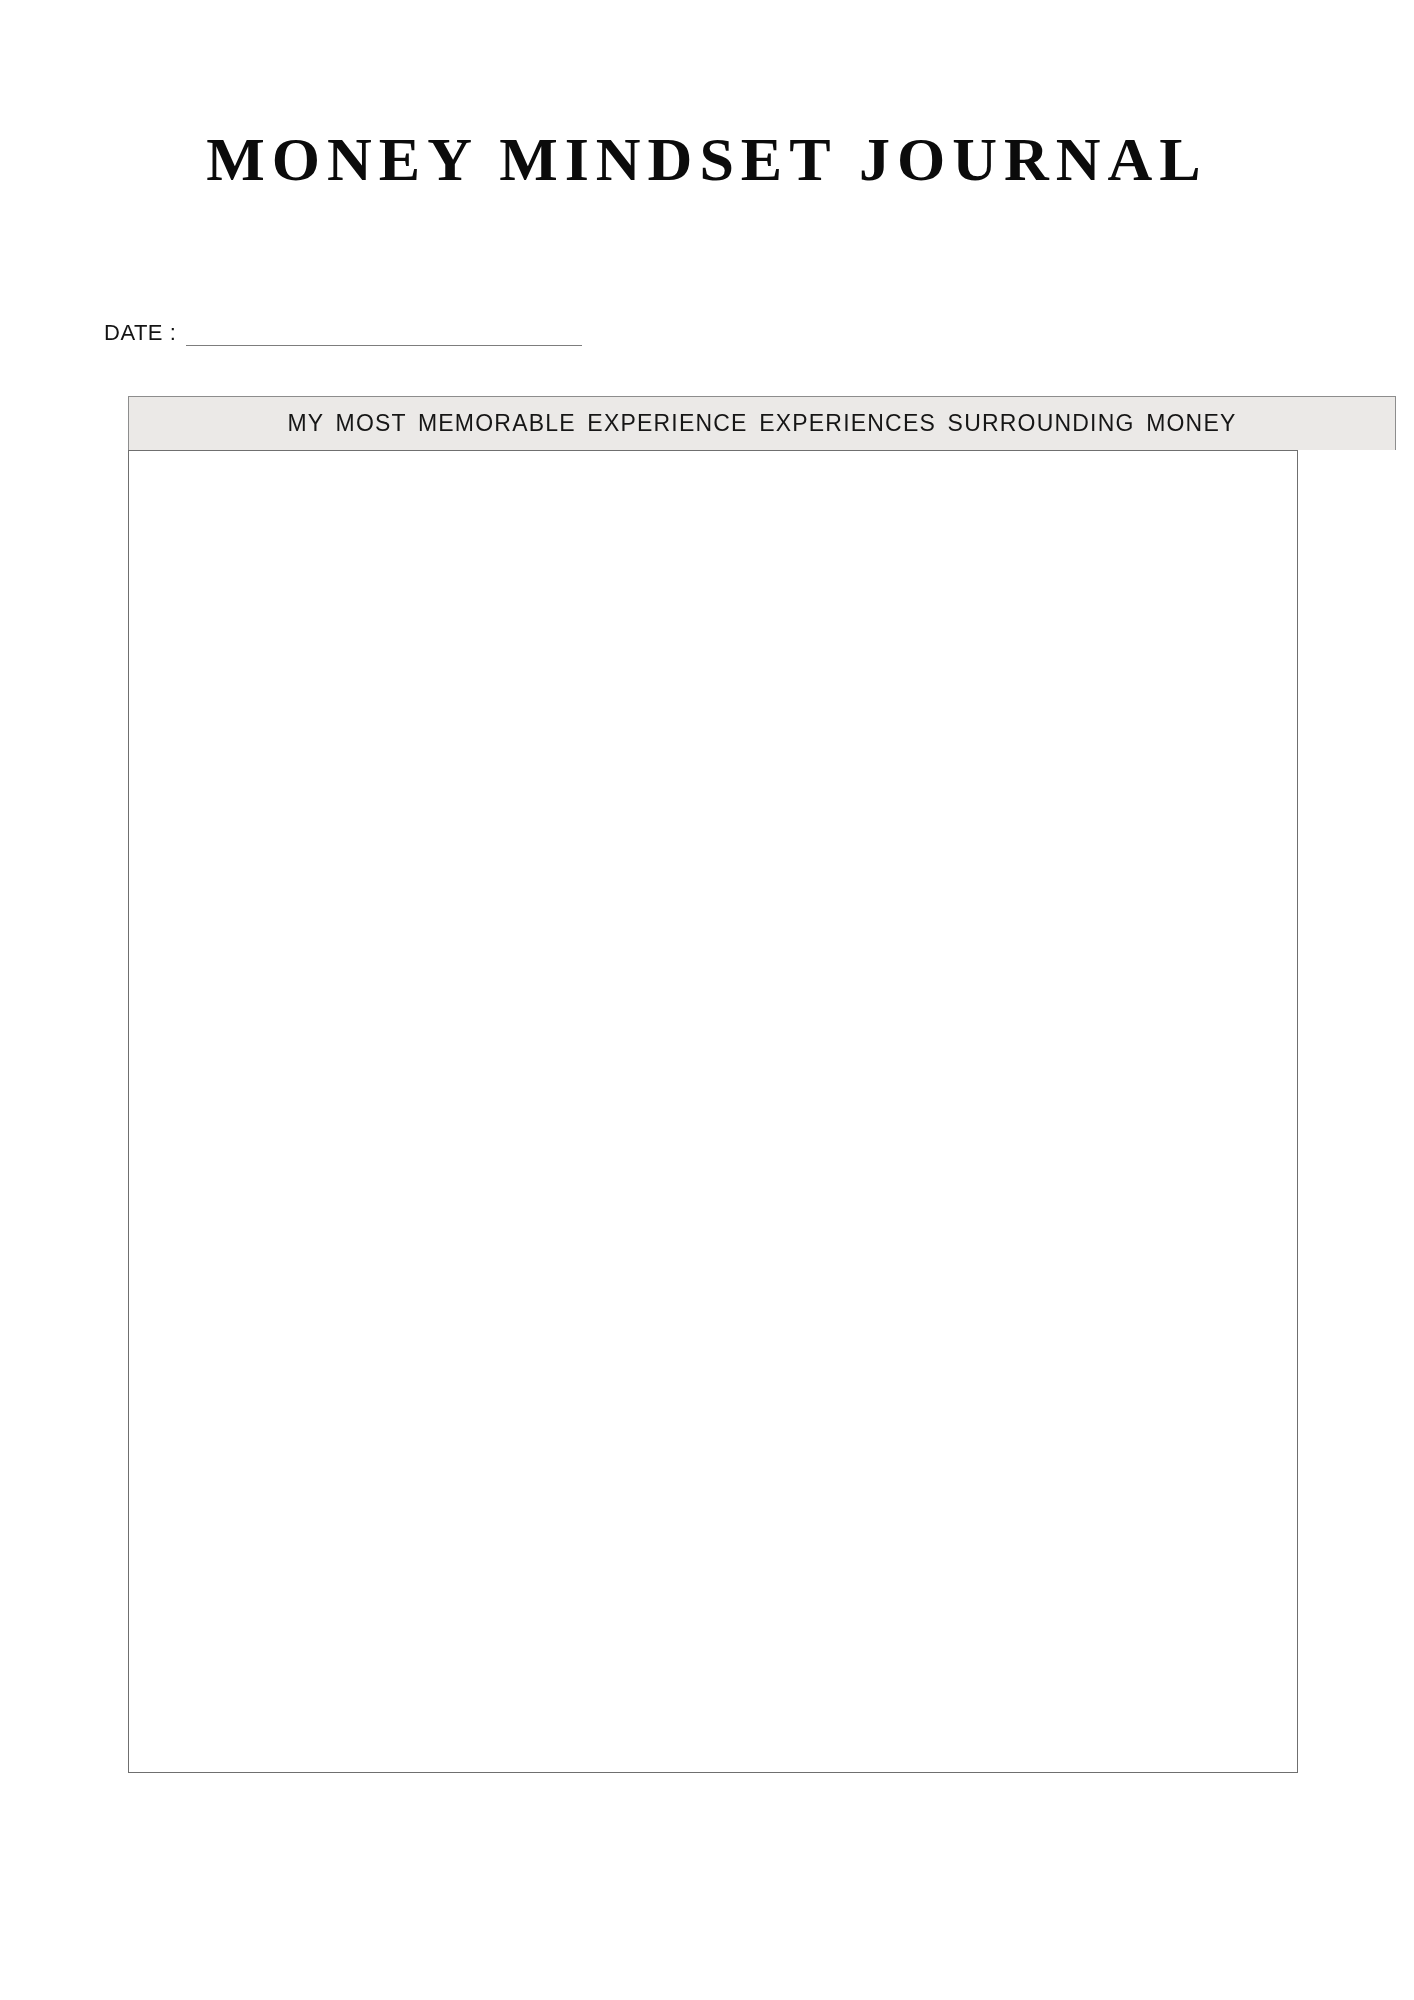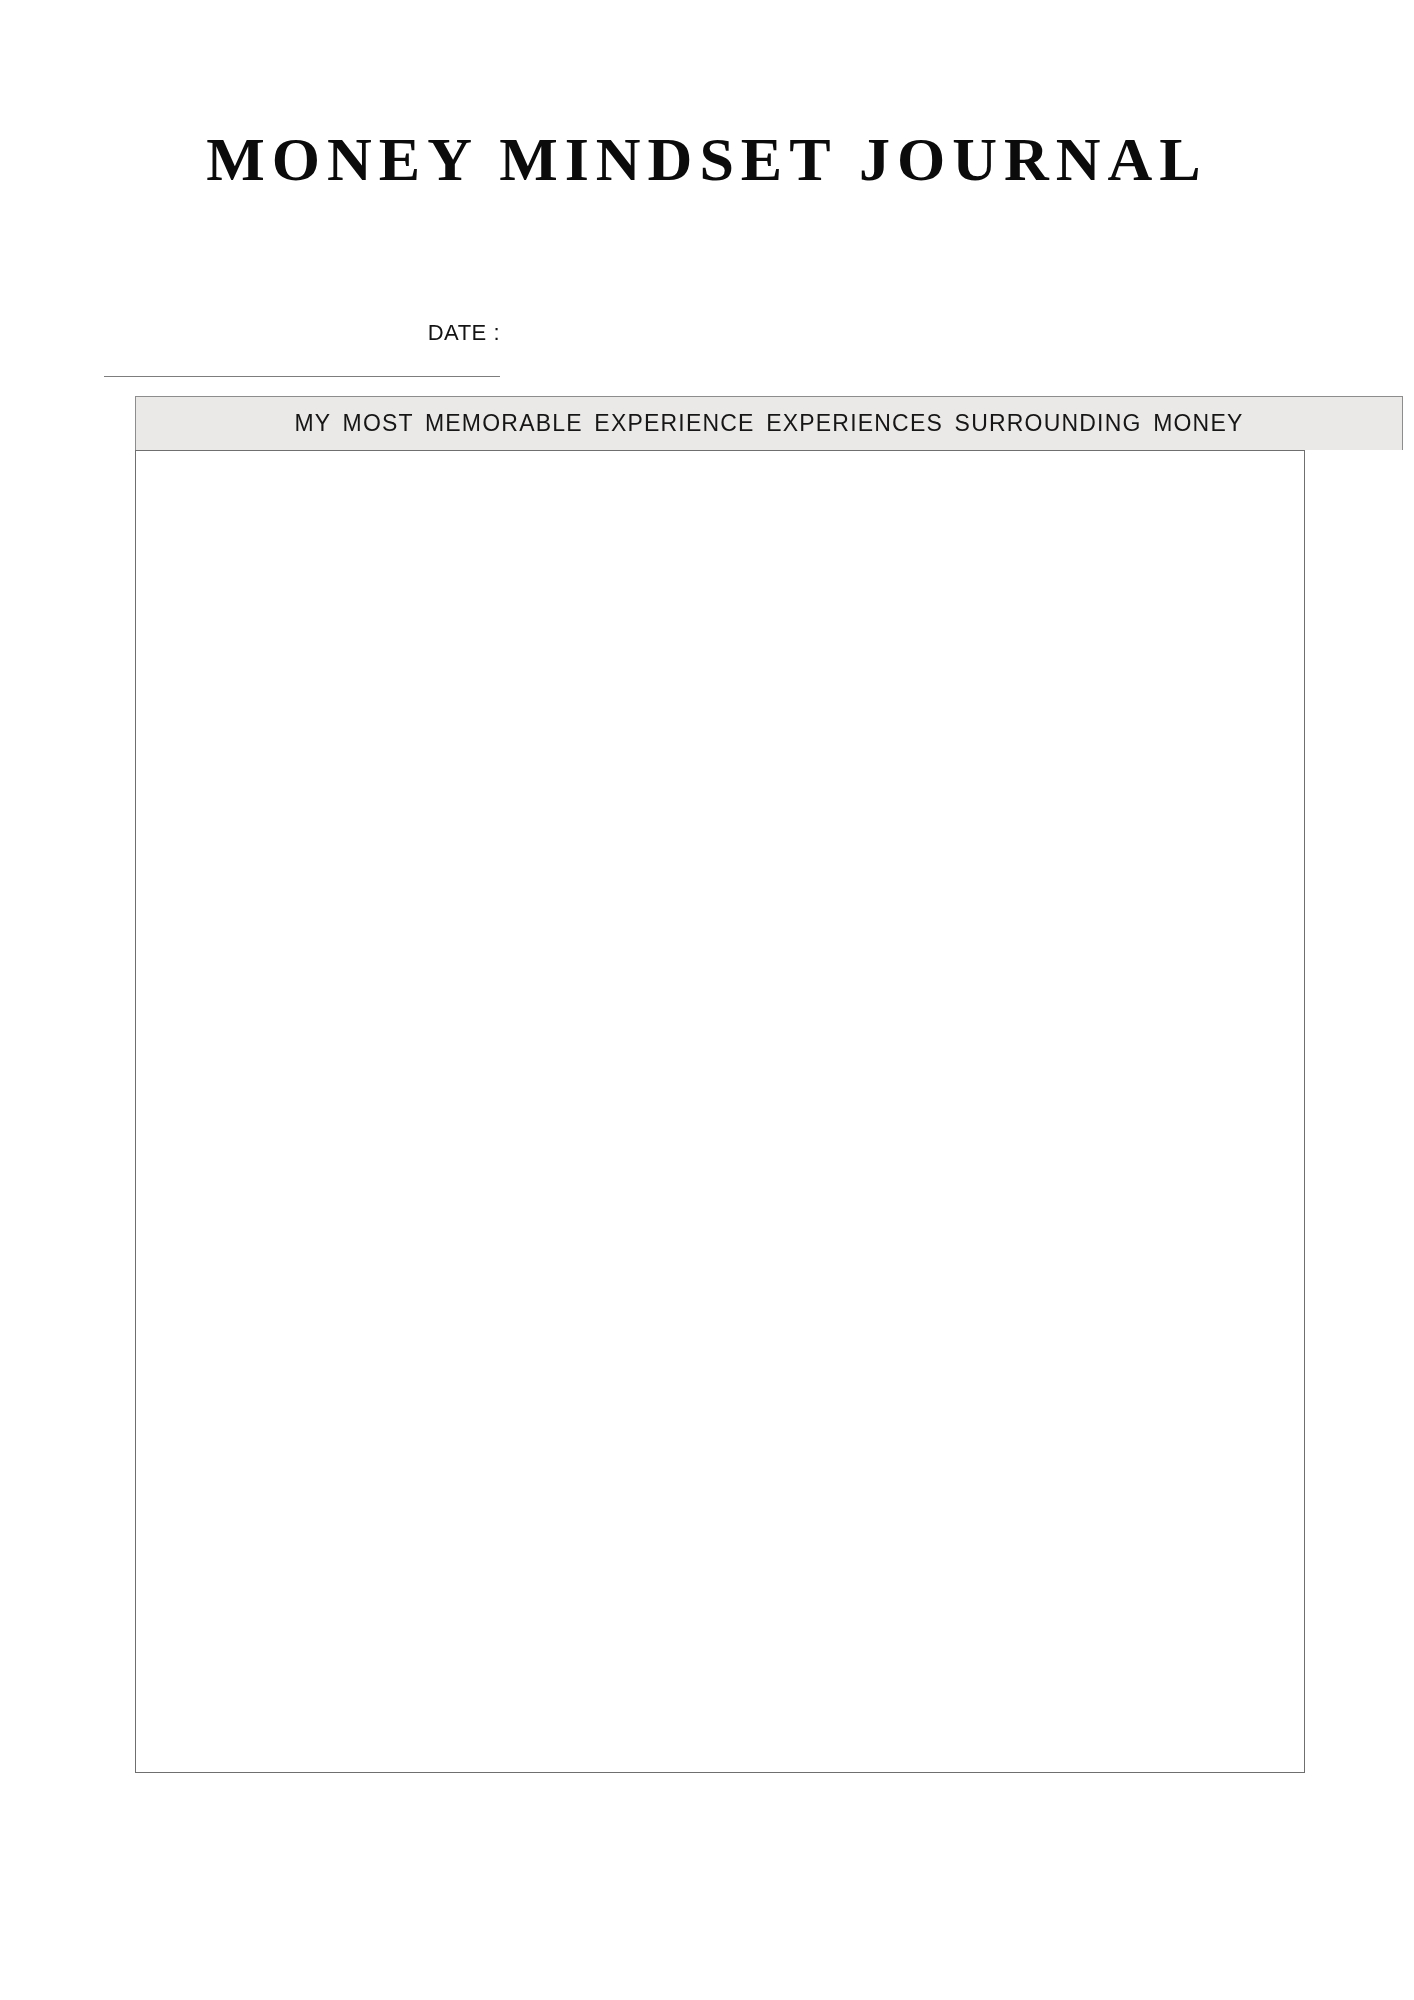--- a/index.html
+++ b/index.html
@@ -37,41 +37,39 @@
     white-space: nowrap;
   }
 
   .date-row {
     position: absolute;
     left: 104px;
     top: 322px;
     display: flex;
     align-items: flex-end;
     gap: 10px;
-    flex-direction: column;
   }
   .date-label {
     font-size: 22px;
     letter-spacing: 0.5px;
     color: #141414;
     line-height: 1;
     padding-bottom: 2px;
   }
   .date-line {
     width: 396px;
     height: 20px;
     border-bottom: 1.3px solid #7d7d7d;
   }
 
   .section {
     position: absolute;
     left: 128px;
     top: 396px;
     width: 1268px;
-    margin-left: 7px;
   }
 
   .section-header {
     height: 54px;
     background: #ebe9e7;
     border-top: 1px solid #8d8d8d;
     border-left: 1px solid #8d8d8d;
     border-right: 1px solid #8d8d8d;
     display: flex;
     align-items: center;

